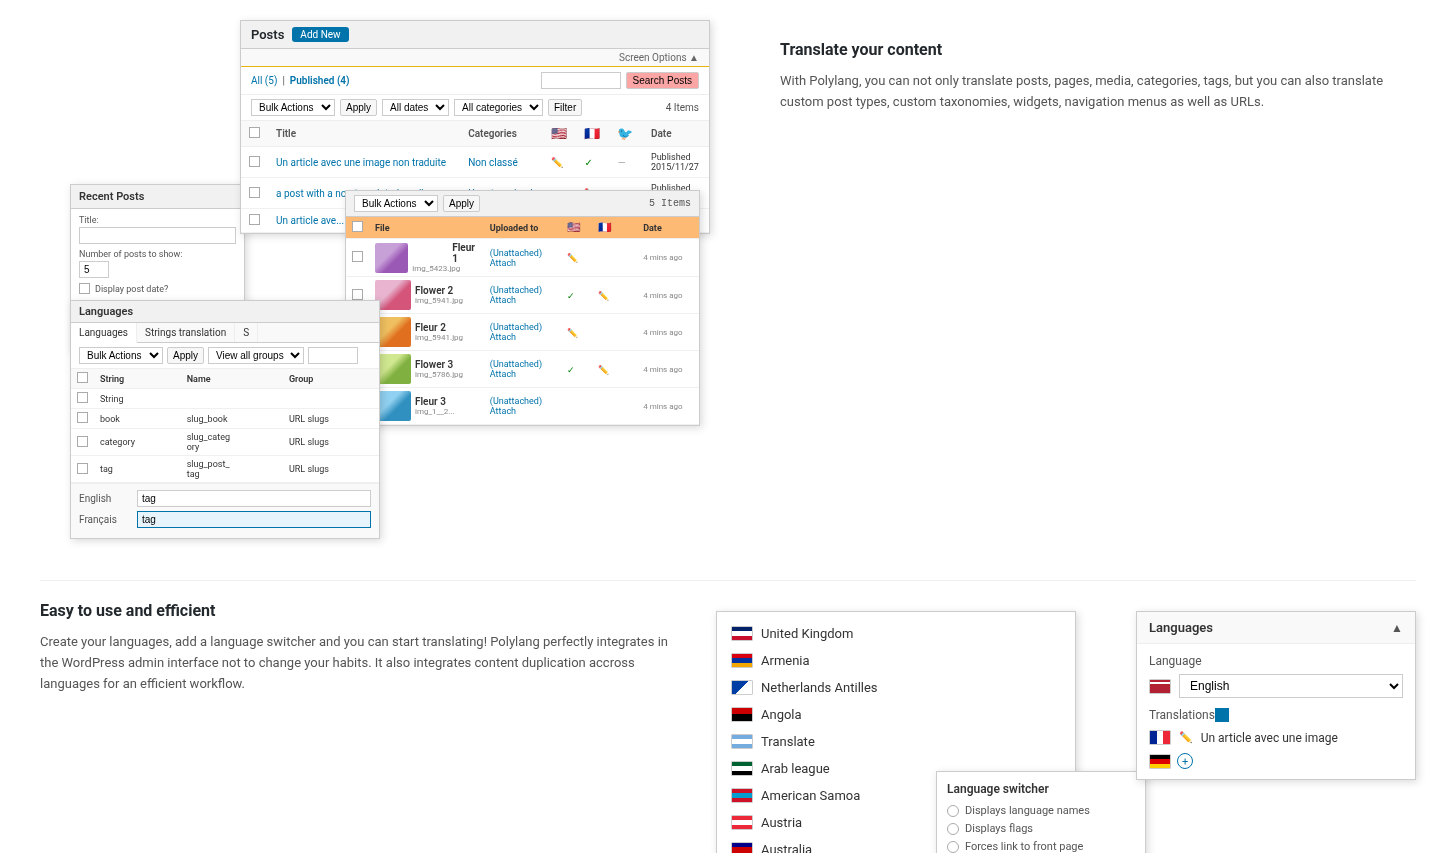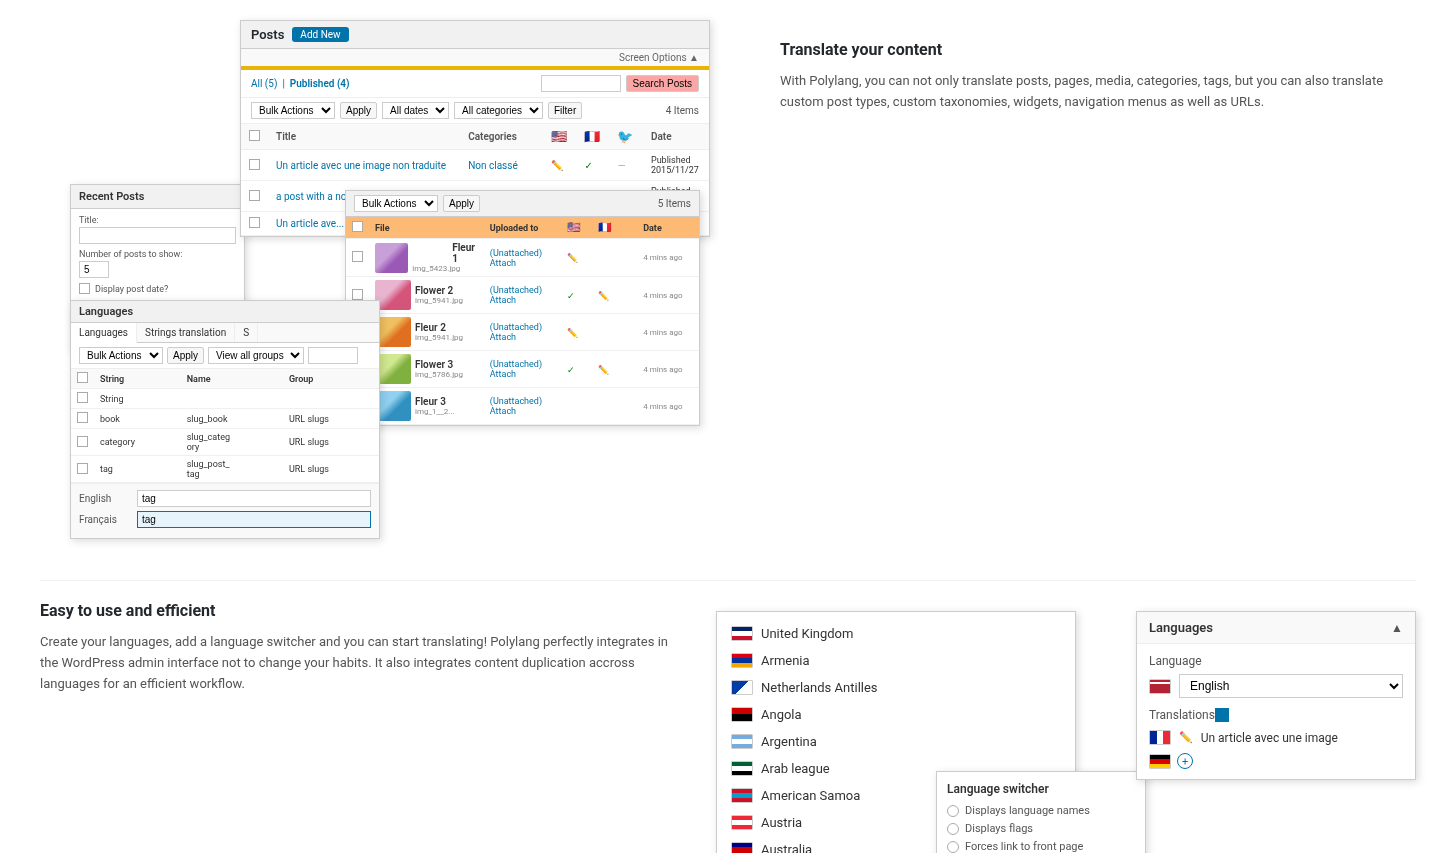--- a/index.html
+++ b/index.html
@@ -64,21 +64,21 @@
       background: #0073aa;
       color: #fff;
       padding: 2px 8px;
       border-radius: 3px;
       font-size: 10px;
       cursor: pointer;
     }
 
     .screen-options-bar {
       background: #f9f9f9;
-      border-bottom: 4px solid #eab308;
+      border-bottom: 1px solid #eab308;
       padding: 3px 10px;
       font-size: 10px;
       color: #666;
       text-align: right;
     }
 
     .posts-filter-bar {
       padding: 5px 10px;
       border-bottom: 1px solid #eee;
       display: flex;
@@ -715,21 +715,21 @@
         </tbody>
       </table>
     </div>
 
     <div class="wp-panel media-panel">
       <div class="media-panel-header">
         <div style="display:flex;align-items:center;gap:5px;">
           <select class="select-small"><option>Bulk Actions</option></select>
           <button class="btn-small">Apply</button>
         </div>
-        <span style="color:#555;">5 Items</span>
+        <span style="color:#555;font-family:Liberation Mono, monospace;">5 Items</span>
       </div>
       <table class="media-table">
         <thead>
           <tr>
             <th style="width:12px;"><span class="checkbox-small"></span></th>
             <th style="width:40px;">File</th>
             <th>Uploaded to</th>
             <th><span style="font-size:11px;">🇺🇸</span></th>
             <th><span style="font-size:11px;">🇫🇷</span></th>
             <th></th>
@@ -954,21 +954,21 @@
         <div class="country-item">
           <div class="flag-icon-box flag-neth-ant"></div>
           <span>Netherlands Antilles</span>
         </div>
         <div class="country-item">
           <div class="flag-icon-box flag-angola"></div>
           <span>Angola</span>
         </div>
         <div class="country-item">
           <div class="flag-icon-box flag-argentina"></div>
-          <span>Argentina</span>
+          <span>Translate</span>
         </div>
         <div class="country-item">
           <div class="flag-icon-box flag-arab"></div>
           <span>Arab league</span>
         </div>
         <div class="country-item">
           <div class="flag-icon-box flag-samoa"></div>
           <span>American Samoa</span>
         </div>
         <div class="country-item">

